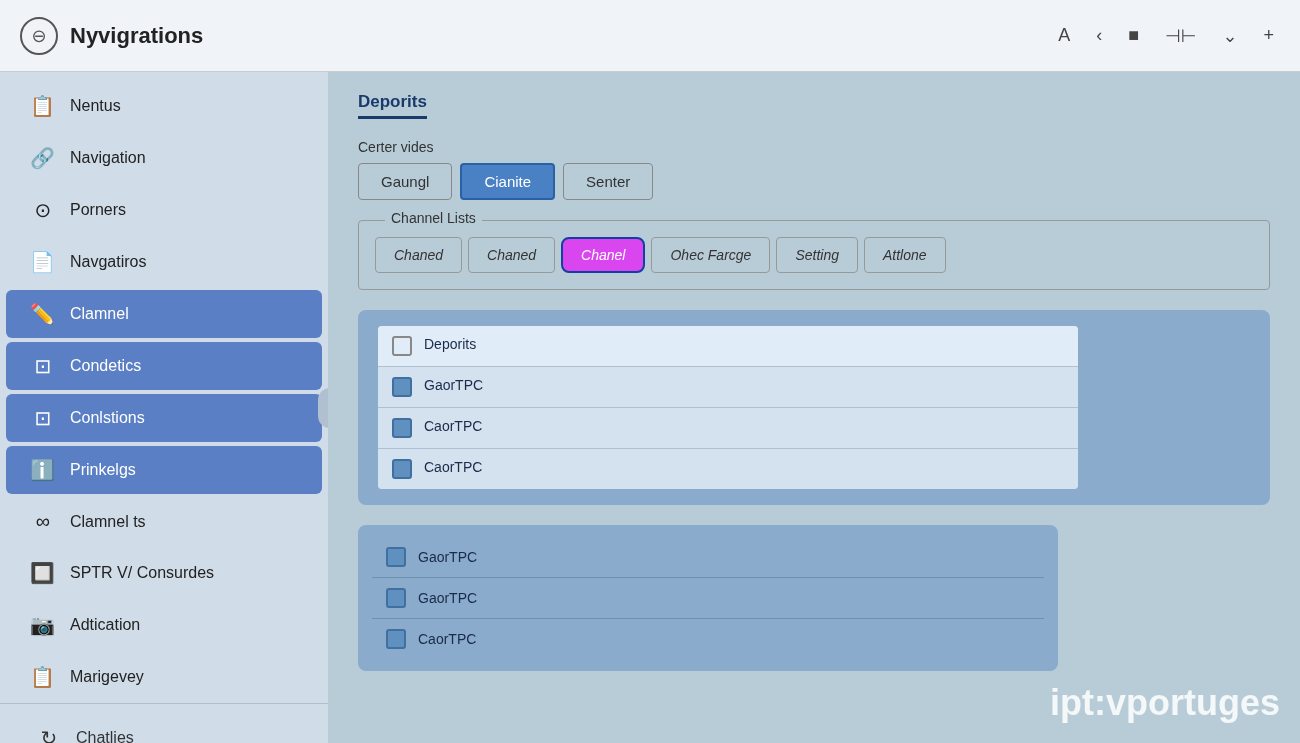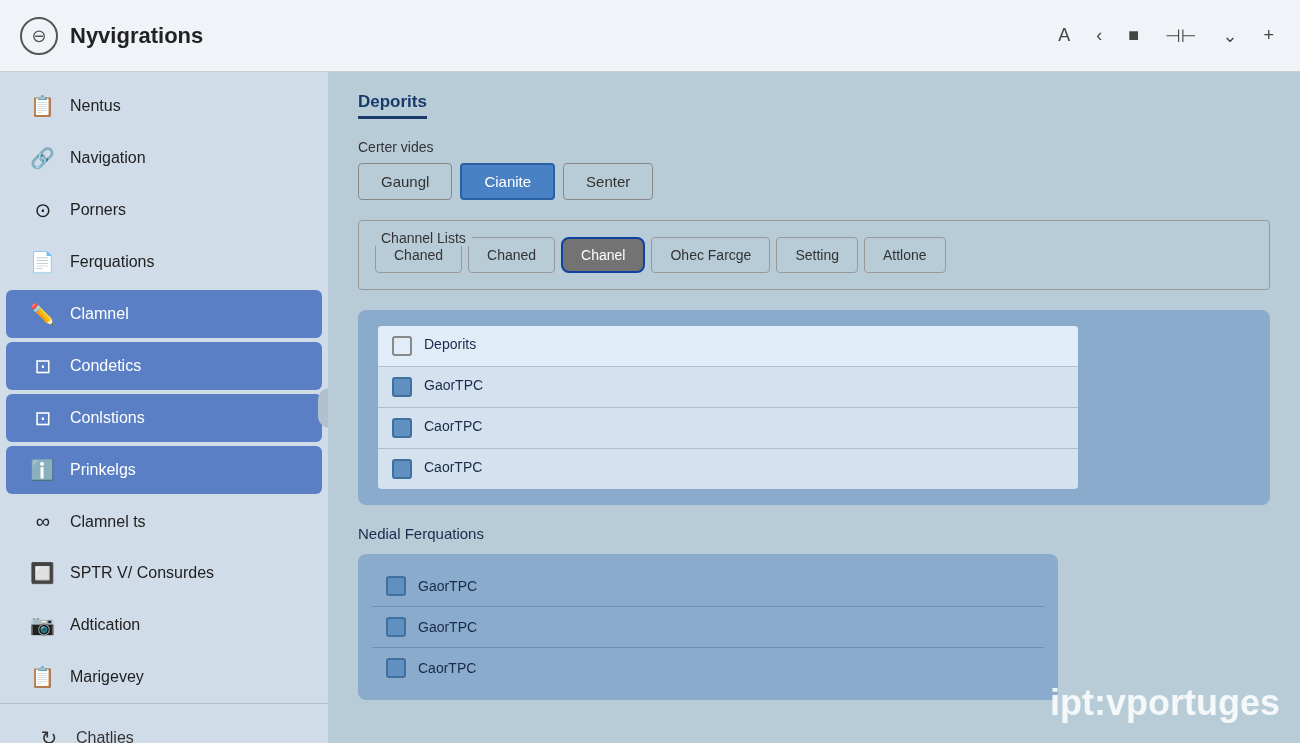--- a/index.html
+++ b/index.html
@@ -177,43 +177,43 @@
     .channel-lists-box {
       border: 1px solid #999;
       border-radius: 4px;
       padding: 16px;
       margin-bottom: 20px;
       position: relative;
     }
     .channel-lists-label {
       position: absolute;
       top: -11px;
-      left: 16px;
+      left: 26px;
       background: #b8ccd8;
       padding: 0 6px;
       font-size: 14px;
       color: #333;
-      margin-top: 20px;
     }
     .channel-tabs {
       display: flex;
       gap: 6px;
       flex-wrap: wrap;
     }
     .channel-tab {
       padding: 8px 18px;
       background: transparent;
       border: 1px solid #999;
       border-radius: 4px;
       font-size: 14px;
       color: #333;
       cursor: pointer;
+      font-style: italic;
     }
     .channel-tab.active {
-      background: #737373;
+      background: #d946ef;
       border: 2px solid #1040a0;
       border-radius: 8px;
       color: white;
     }
 
     
     .config-box {
       background: #8aabcb;
       border-radius: 8px;
       padding: 16px 20px;
@@ -324,21 +324,21 @@
     <div class="sidebar-item">
       <span class="item-icon">🔗</span>
       <span>Navigation</span>
     </div>
     <div class="sidebar-item">
       <span class="item-icon">⊙</span>
       <span>Porners</span>
     </div>
     <div class="sidebar-item">
       <span class="item-icon">📄</span>
-      <span>Ferquations</span>
+      <span>Navgatiros</span>
     </div>
     <div class="sidebar-item active">
       <span class="item-icon">✏️</span>
       <span>Clamnel</span>
     </div>
     <div class="sidebar-item active">
       <span class="item-icon">⊡</span>
       <span>Condetics</span>
     </div>
     <div class="sidebar-item active">
@@ -415,21 +415,20 @@
         </div>
         <div class="channel-row">
           <div class="channel-checkbox checked"></div>
           <span class="channel-name">CaorTPC</span>
         </div>
       </div>
     </div>
 
     
     <div>
-      <div class="nedial-title">Nedial Ferquations</div>
       <div class="nedial-list">
         <div class="nedial-row">
           <div class="channel-checkbox checked"></div>
           <span class="channel-name">GaorTPC</span>
         </div>
         <div class="nedial-row">
           <div class="channel-checkbox checked"></div>
           <span class="channel-name">GaorTPC</span>
         </div>
         <div class="nedial-row">

